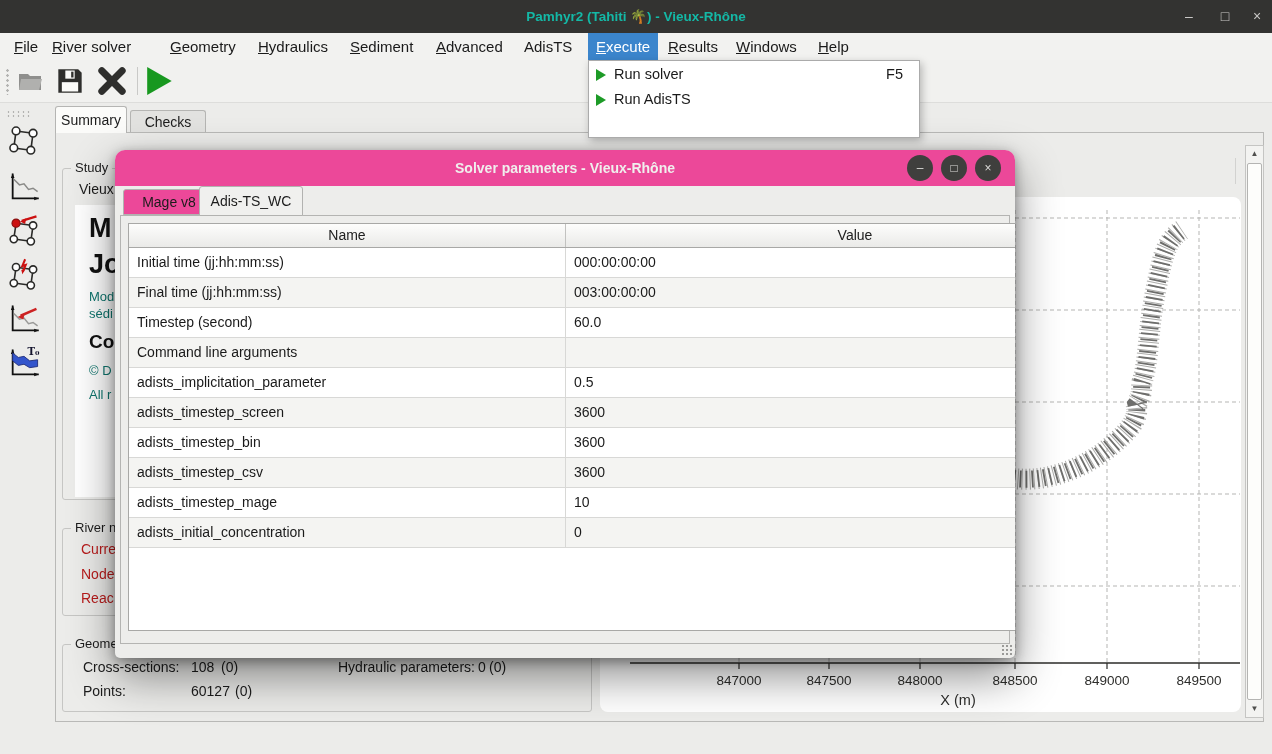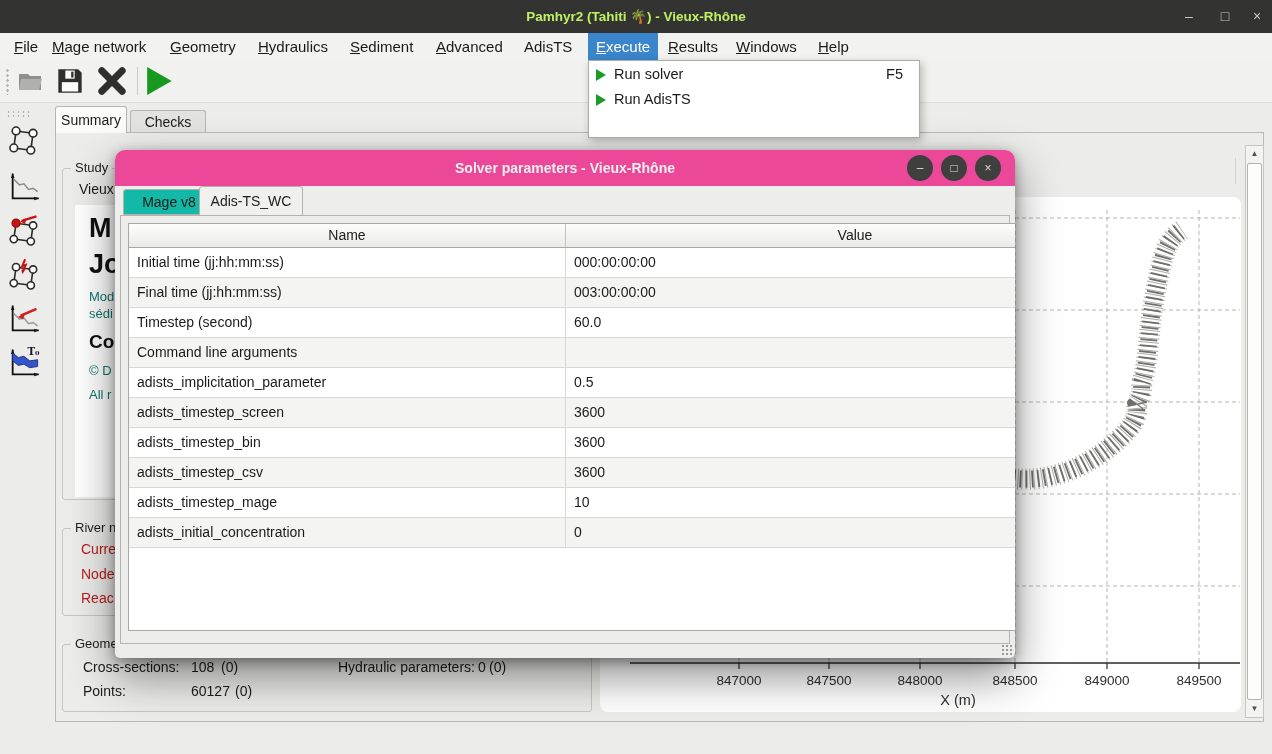--- a/index.html
+++ b/index.html
@@ -3,21 +3,21 @@
 <meta charset="utf-8">
 <style>
   * { margin:0; padding:0; box-sizing:border-box; }
   html,body { width:1272px; height:754px; }
   body { font-family:"Liberation Sans","DejaVu Sans",sans-serif; background:#ececea; overflow:hidden; }
   #app { position:relative; width:1272px; height:754px; background:#ececea; }
 
   
   .titlebar { position:absolute; left:0; top:0; width:1272px; height:33px; background:#333331; }
   .titlebar .title { position:absolute; left:0; right:0; top:0; height:33px; line-height:33px;
-    text-align:center; color:#bef264; font-weight:bold; font-size:13.5px; }
+    text-align:center; color:#14b8a6; font-weight:bold; font-size:13.5px; }
   .winbtn { position:absolute; top:0; width:30px; height:33px; line-height:33px; text-align:center;
     color:#c9c8c6; font-size:14px; }
   .winbtn.mini { left:1174px; } .winbtn.maxi { left:1210px; } .winbtn.clos { left:1242px; }
 
   
   .menubar { position:absolute; left:0; top:33px; width:1272px; height:27px; background:#f2f2f0; }
   .mi { position:absolute; top:0; height:27px; line-height:27px; font-size:15px; color:#1a1a1a; padding:0 8px; }
   .mi > span { display:inline-block; }
   .mi > span::first-letter { text-decoration:underline; }
   .mi.no-u > span::first-letter { text-decoration:none; }
@@ -80,21 +80,21 @@
      border-radius:10px 10px 5px 5px; overflow:hidden; background:#ededeb;
      box-shadow:0 18px 45px rgba(0,0,0,.45), 0 3px 12px rgba(0,0,0,.35); }
   .dlg-titlebar { position:absolute; left:0; top:0; width:100%; height:36px; background:#ec4899; }
   .dlg-title { position:absolute; left:0; right:0; top:0; height:36px; line-height:36px; text-align:center;
      color:#f0efed; font-weight:bold; font-size:14px; }
   .dlg-btn { position:absolute; top:5px; width:26px; height:26px; border-radius:13px; background:#3f3f3d;
      color:#dcdbd9; text-align:center; line-height:26px; font-size:12px; }
   .dlg-min { right:82px; } .dlg-max { right:48px; } .dlg-close { right:14px; }
   .dlg-tab { position:absolute; font-size:14px; color:#1c1c1c; text-align:center;
      border:1px solid #b2b2b0; border-radius:3px 3px 0 0; }
-  .dlg-tab.inactive { left:8px; top:39px; width:92px; height:26px; line-height:25px; background:#14b8a6; z-index:1; }
+  .dlg-tab.inactive { left:8px; top:39px; width:92px; height:26px; line-height:25px; background:#ec4899; z-index:1; }
   .dlg-tab.active { left:84px; top:36px; width:104px; height:30px; line-height:29px; background:#f0f0ee; z-index:3; }
   .dlg-pane { position:absolute; left:5px; top:65px; width:890px; height:429px; border:1px solid #b4b4b2; background:#ededeb; z-index:2; }
   .ptable { position:absolute; left:7px; top:7px; width:1017px; height:408px; background:#ffffff; border:1px solid #a8a8a6; }
   .thead { display:flex; height:24px; background:linear-gradient(#fdfdfc,#eaeae8); border-bottom:1px solid #a8a8a6; }
   .th { font-size:14px; color:#202020; text-align:center; line-height:23px; }
   .th.c1 { width:437px; border-right:1px solid #c2c2c0; }
   .th.c2 { flex:1; }
   .trow { display:flex; height:30px; border-bottom:1px solid #d8d8d6; background:#ffffff; }
   .trow:nth-child(even) { background:#f4f4f2; }
   .tcell { font-size:14px; color:#1a1a1a; line-height:29px; padding-left:8px; overflow:hidden; white-space:nowrap; }
@@ -110,21 +110,21 @@
 
   <div class="titlebar">
     <div class="title">Pamhyr2 (Tahiti 🌴) - Vieux-Rhône</div>
     <div class="winbtn mini">–</div>
     <div class="winbtn maxi">□</div>
     <div class="winbtn clos">×</div>
   </div>
 
   <div class="menubar">
     <div class="mi" style="left:6px"><span>File</span></div>
-    <div class="mi" style="left:44px"><span>Mage network</span></div>
+    <div class="mi" style="left:44px"><span>River solver</span></div>
     <div class="mi" style="left:162px"><span>Geometry</span></div>
     <div class="mi" style="left:250px"><span>Hydraulics</span></div>
     <div class="mi" style="left:342px"><span>Sediment</span></div>
     <div class="mi" style="left:428px"><span>Advanced</span></div>
     <div class="mi no-u" style="left:516px"><span>AdisTS</span></div>
     <div class="mi active" style="left:588px"><span>Execute</span></div>
     <div class="mi" style="left:660px"><span>Results</span></div>
     <div class="mi" style="left:728px"><span>Windows</span></div>
     <div class="mi" style="left:810px"><span>Help</span></div>
   </div>

